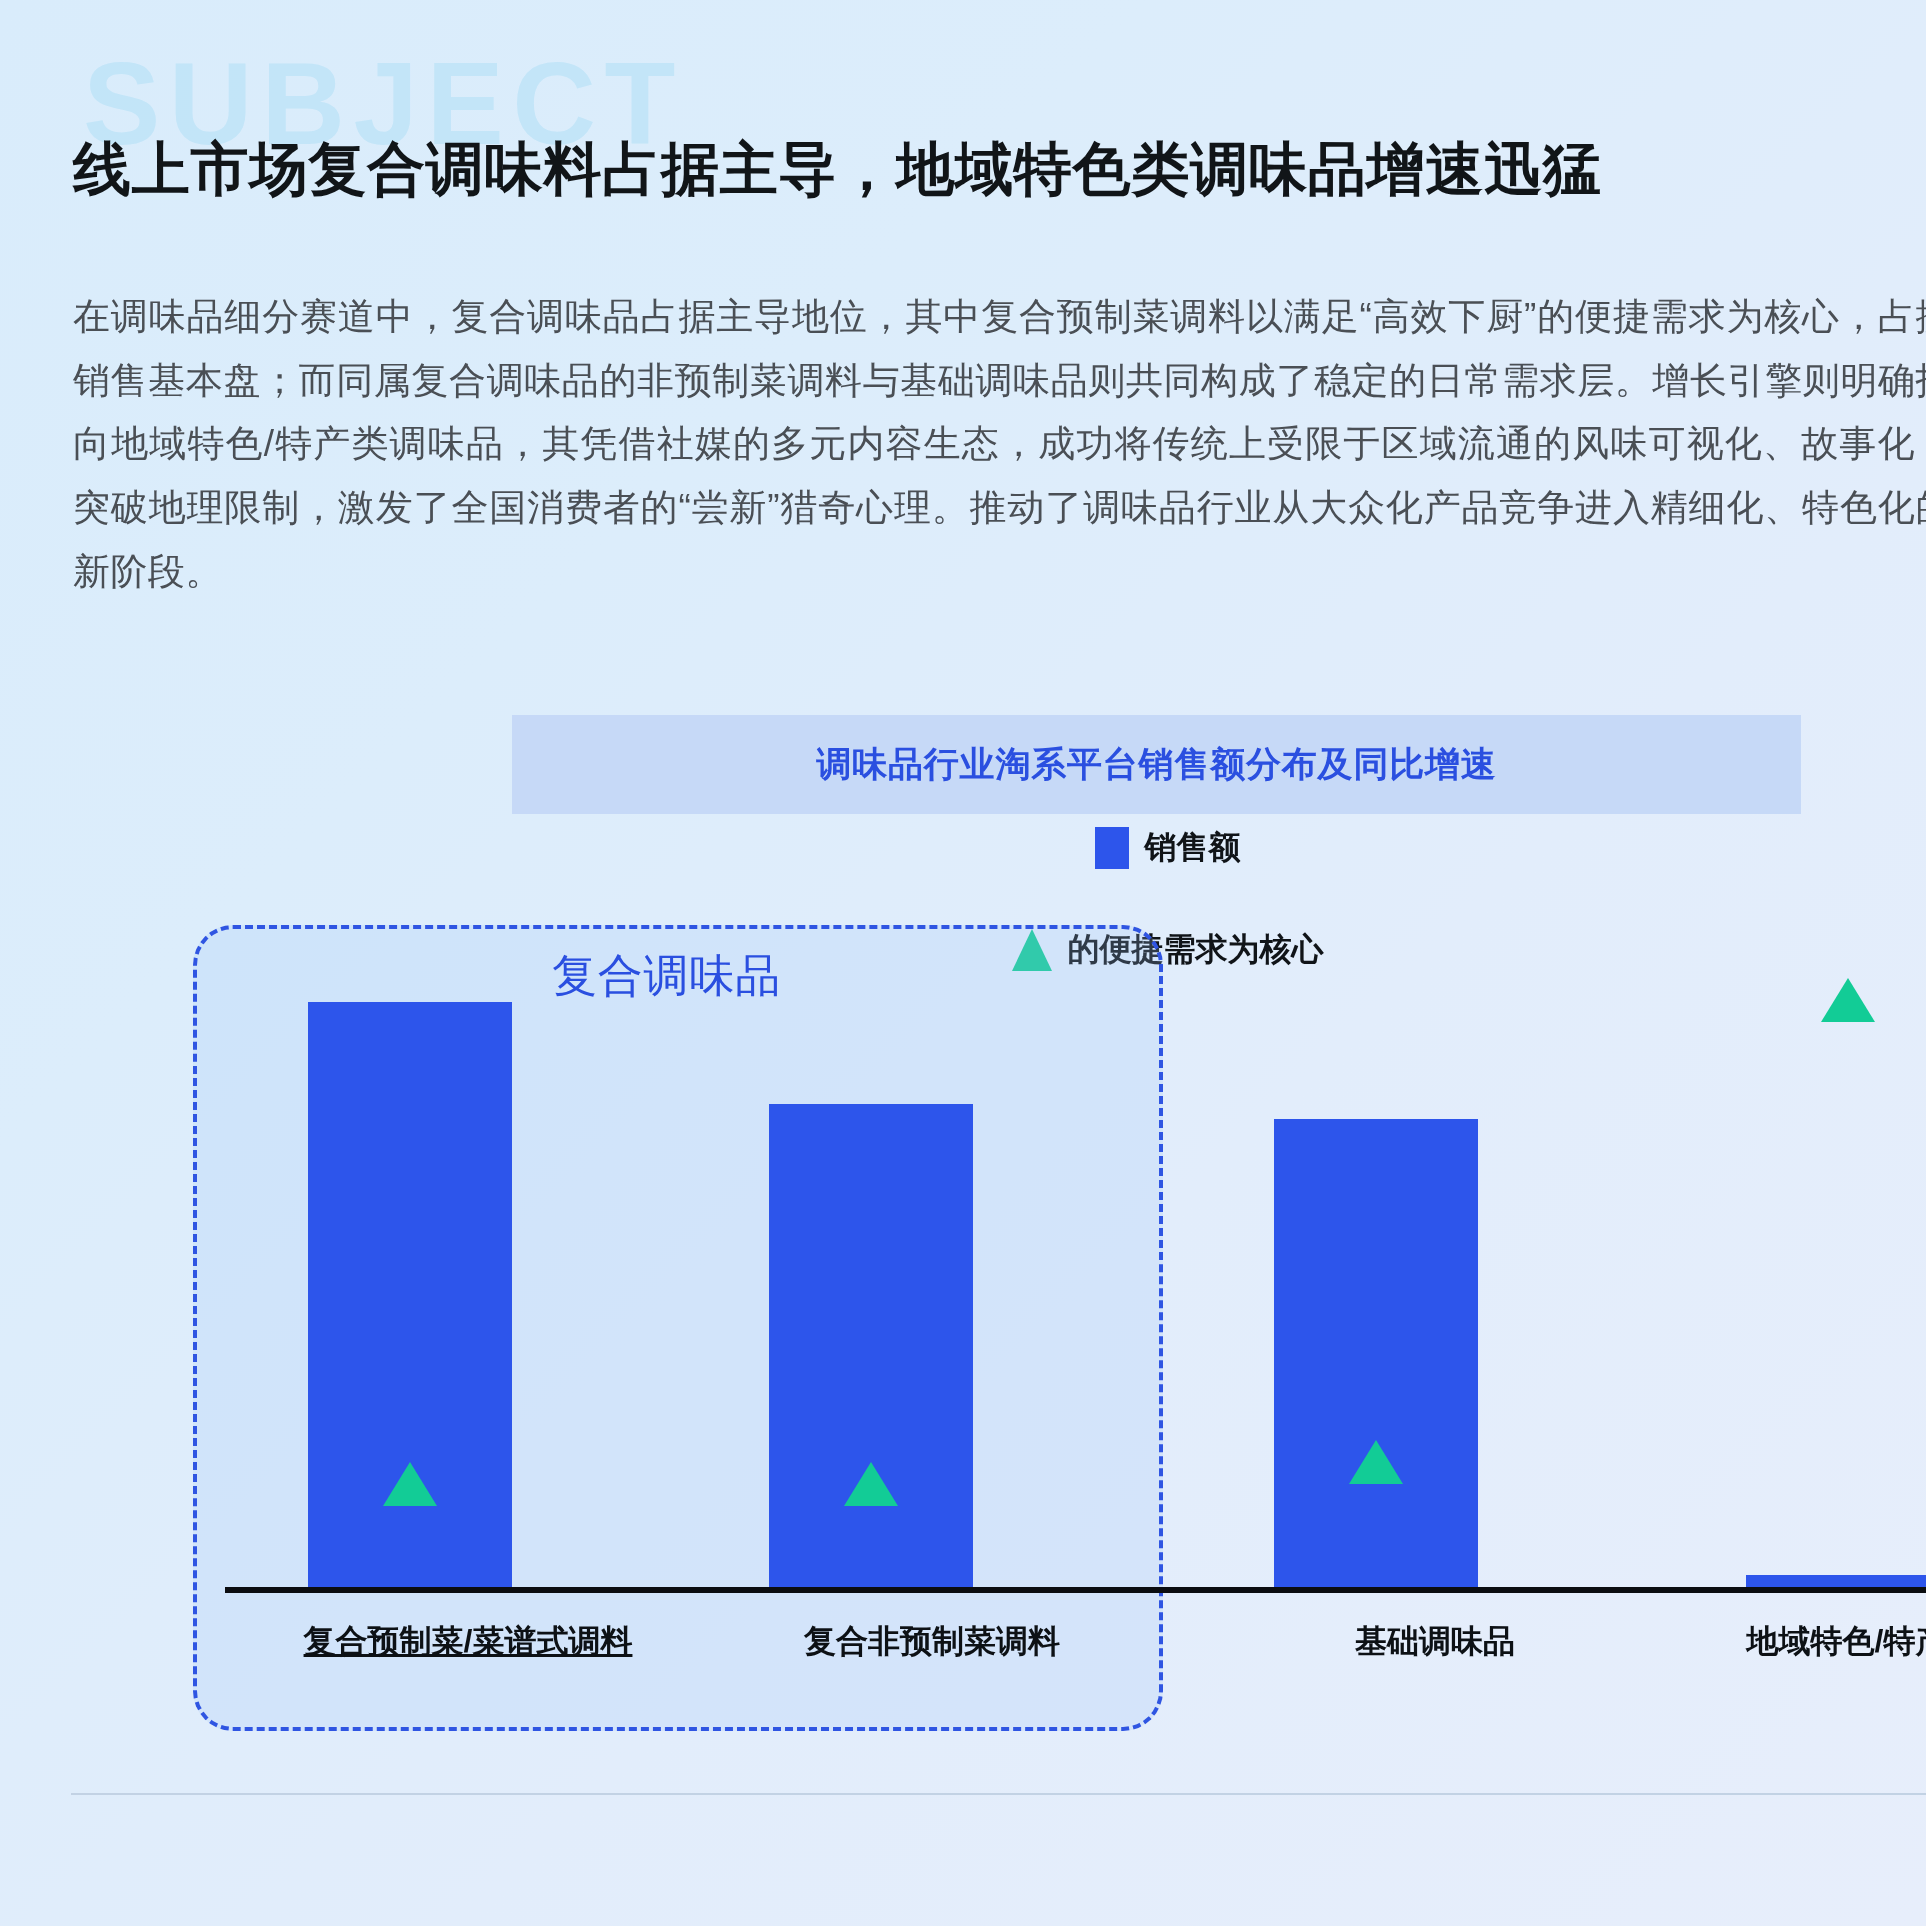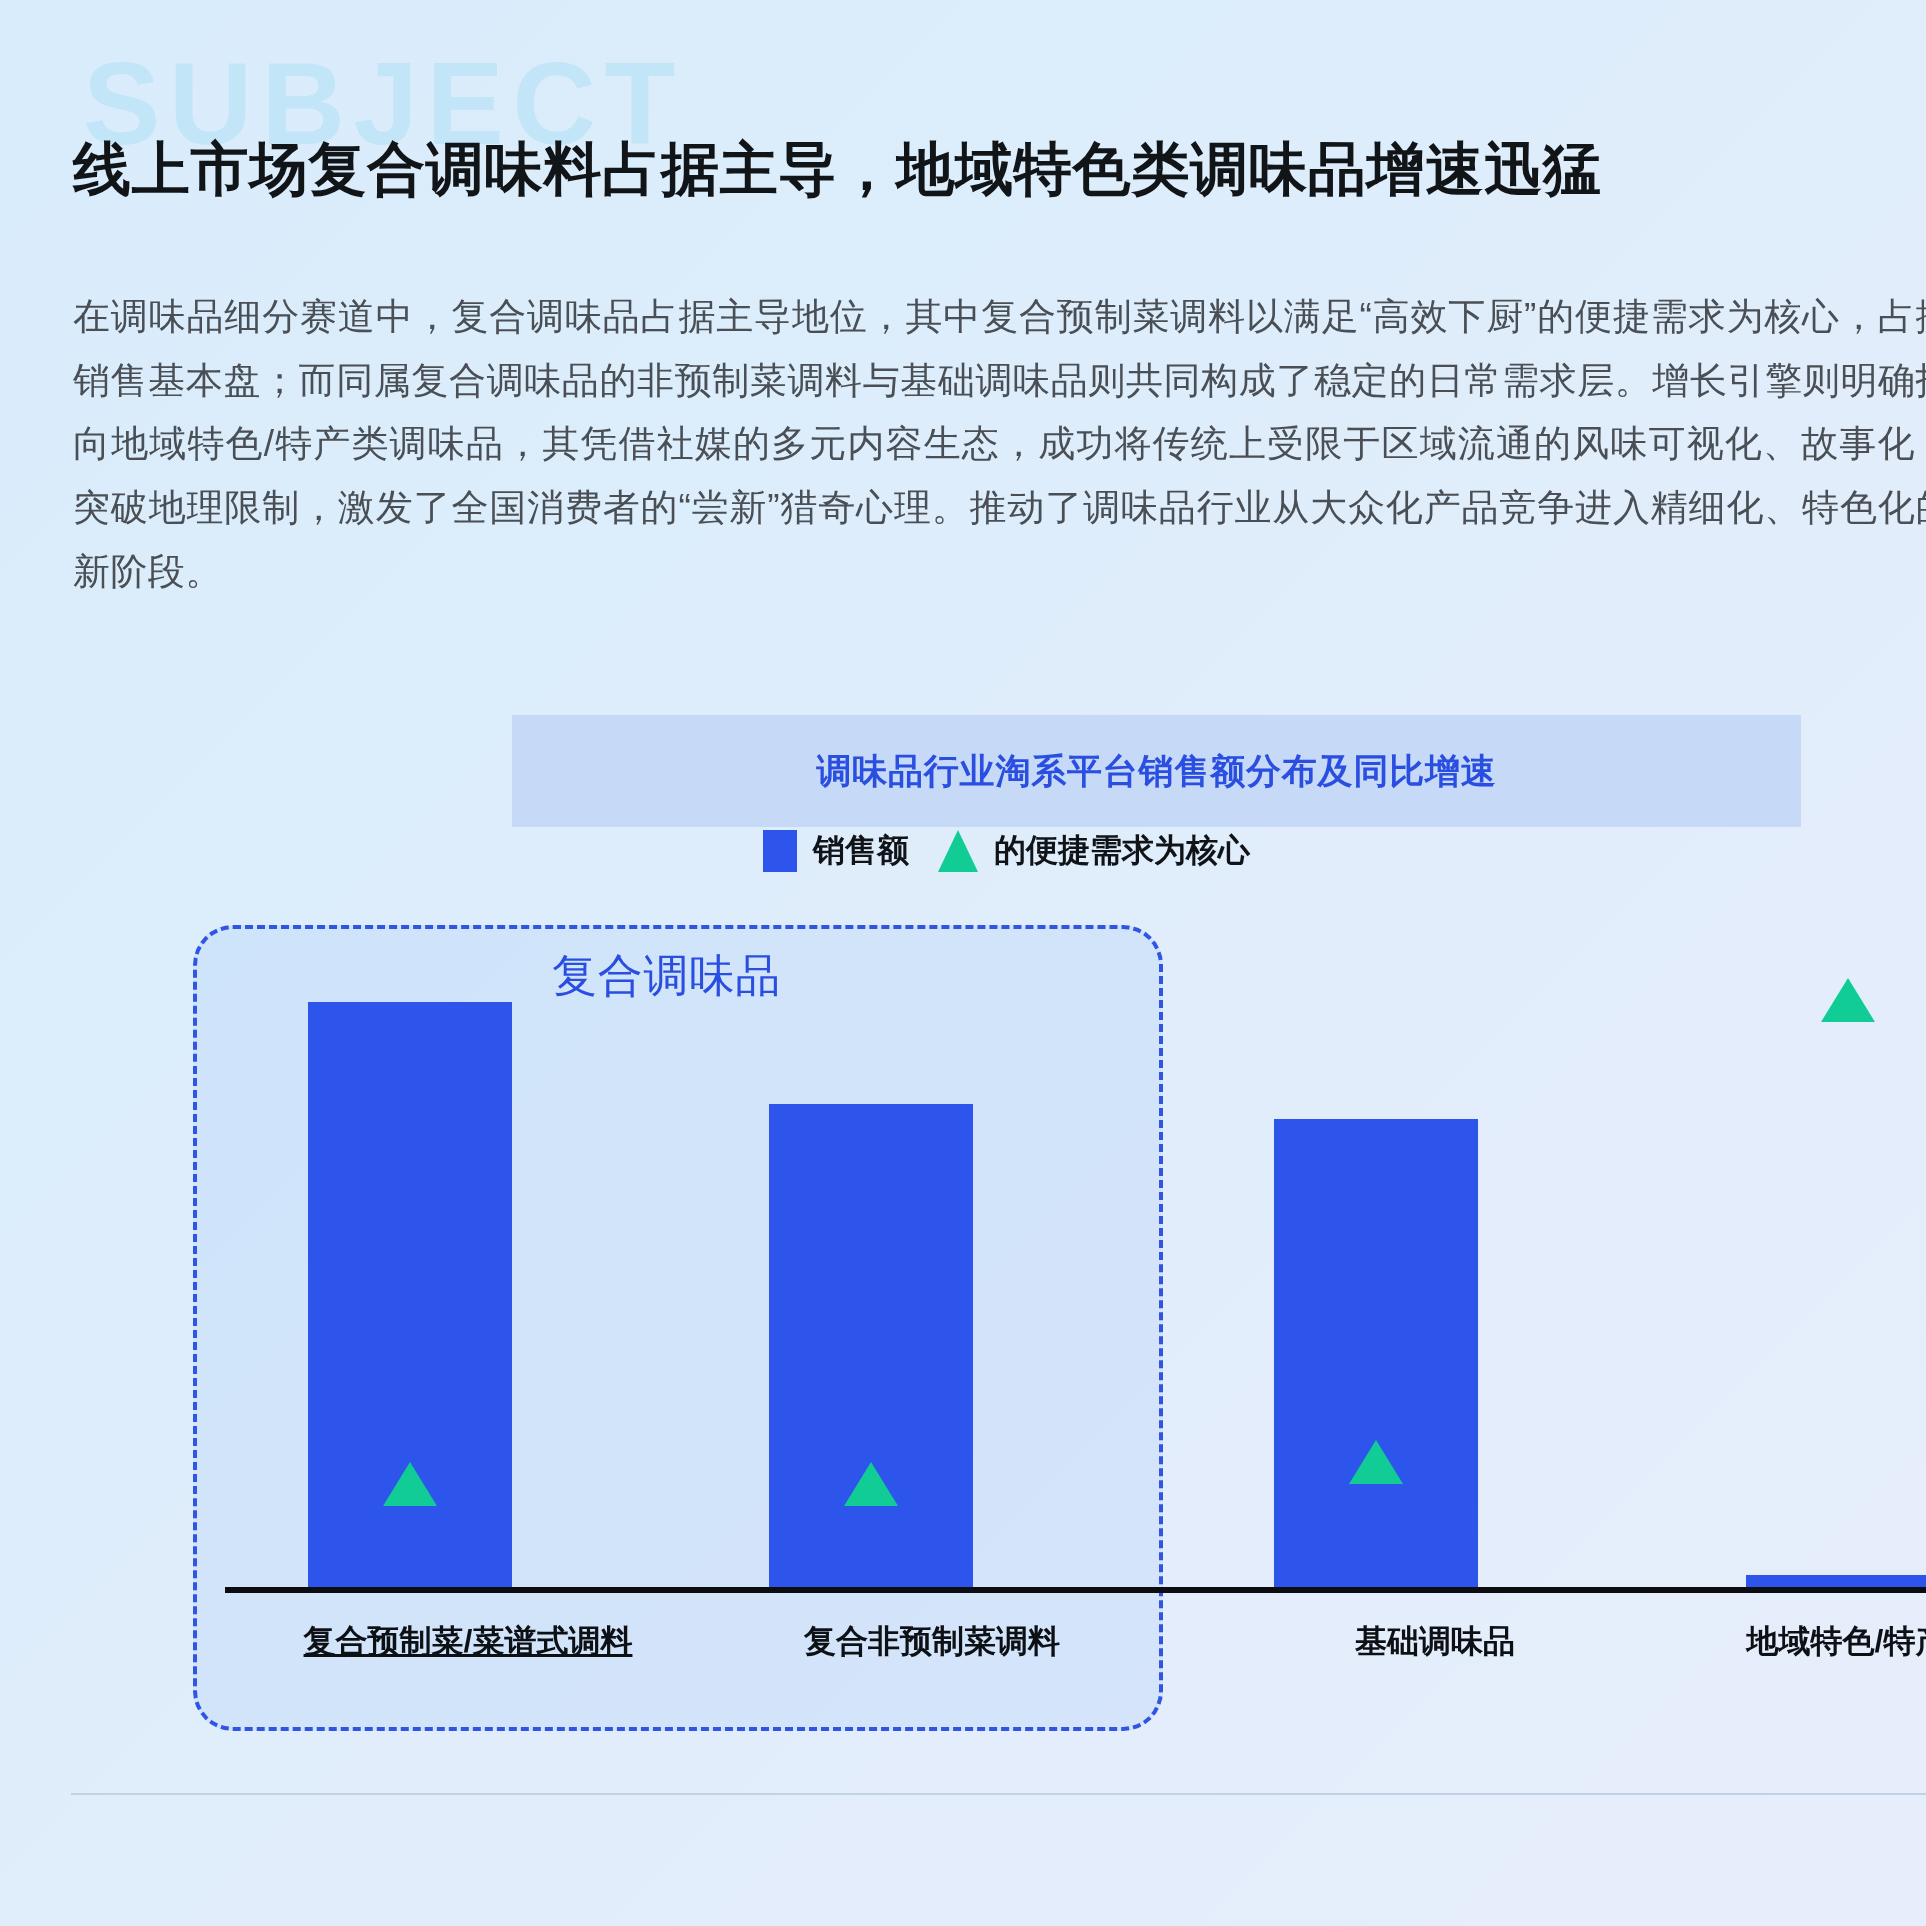--- a/index.html
+++ b/index.html
@@ -26,31 +26,31 @@
     letter-spacing:0.8px;white-space:nowrap;line-height:1.25;
   }
   .body-copy{
     position:absolute;left:73px;top:285px;width:1880px;
     font-size:37px;color:#4a4f55;line-height:1.72;
     text-align:justify;letter-spacing:0.4px;
   }
 
   
   .chart-title-band{
-    position:absolute;left:512px;top:715px;width:1289px;height:112px;
+    position:absolute;left:512px;top:715px;width:1289px;height:99px;
     background:#c6d9f7;
     display:flex;align-items:center;justify-content:center;
   }
   .chart-title-band .txt{
     font-size:35px;font-weight:bold;color:#2a4fe0;letter-spacing:0.8px;
   }
 
   .legend{
     position:absolute;left:763px;top:826px;width:809px;height:50px;
-    display:flex;align-items:center;gap:29px;
+    display:flex;align-items:center;gap:58px;flex-direction:column;
   }
   .legend-item{display:flex;align-items:center;gap:16px;}
   .legend-swatch-bar{width:34px;height:42px;background:#2d55eb;}
   .legend-swatch-tri{
     width:0;height:0;border-left:20px solid transparent;border-right:20px solid transparent;
     border-bottom:42px solid #12cc96;
   }
   .legend-label{font-size:32px;font-weight:bold;color:#101418;white-space:nowrap;}
 
   

